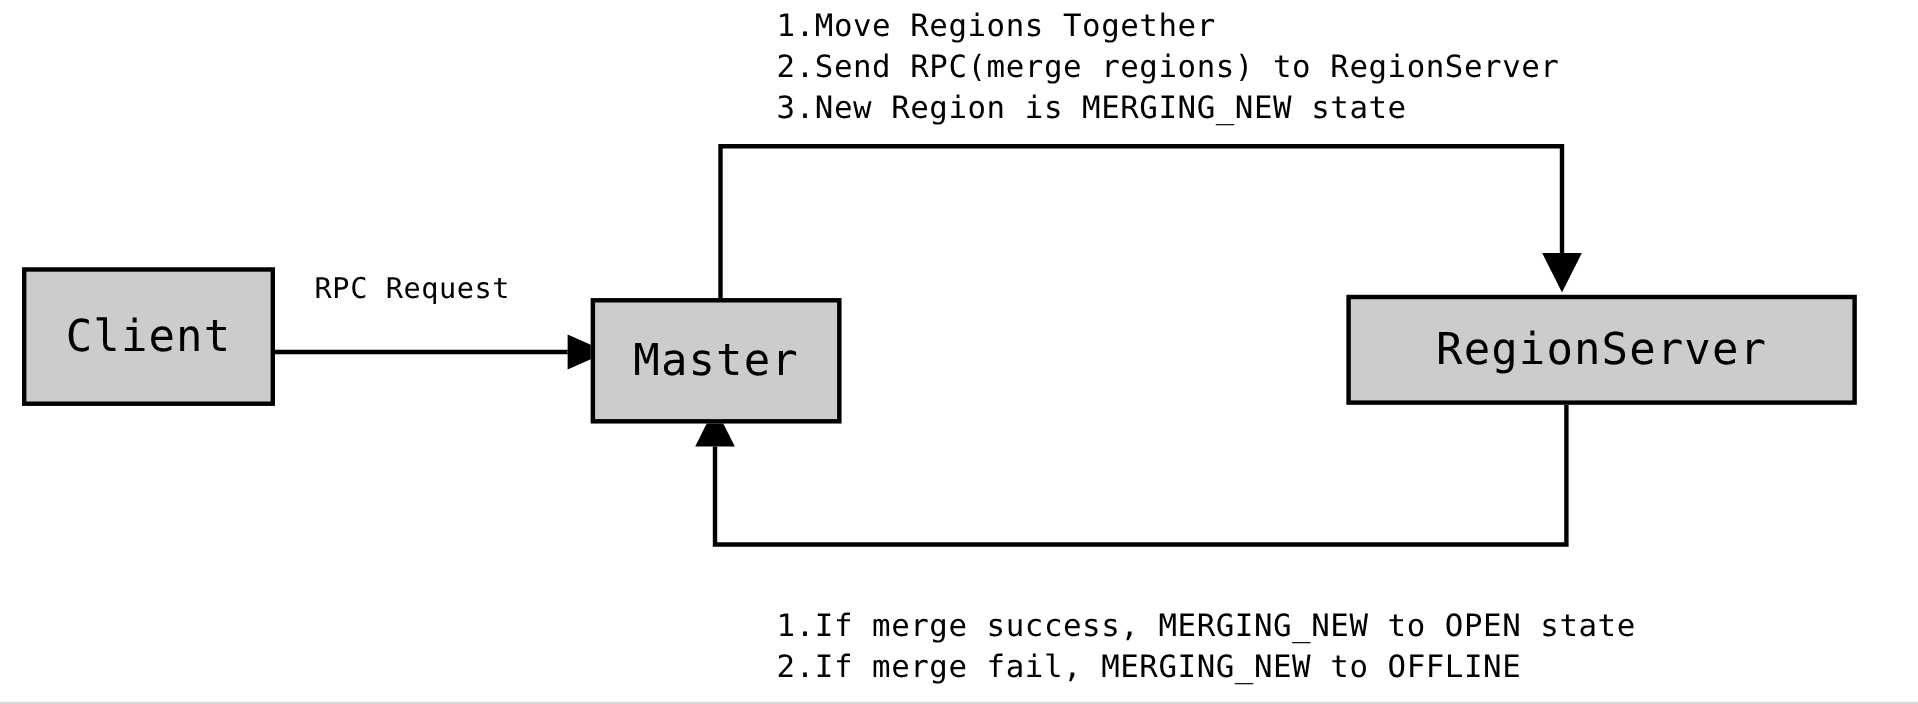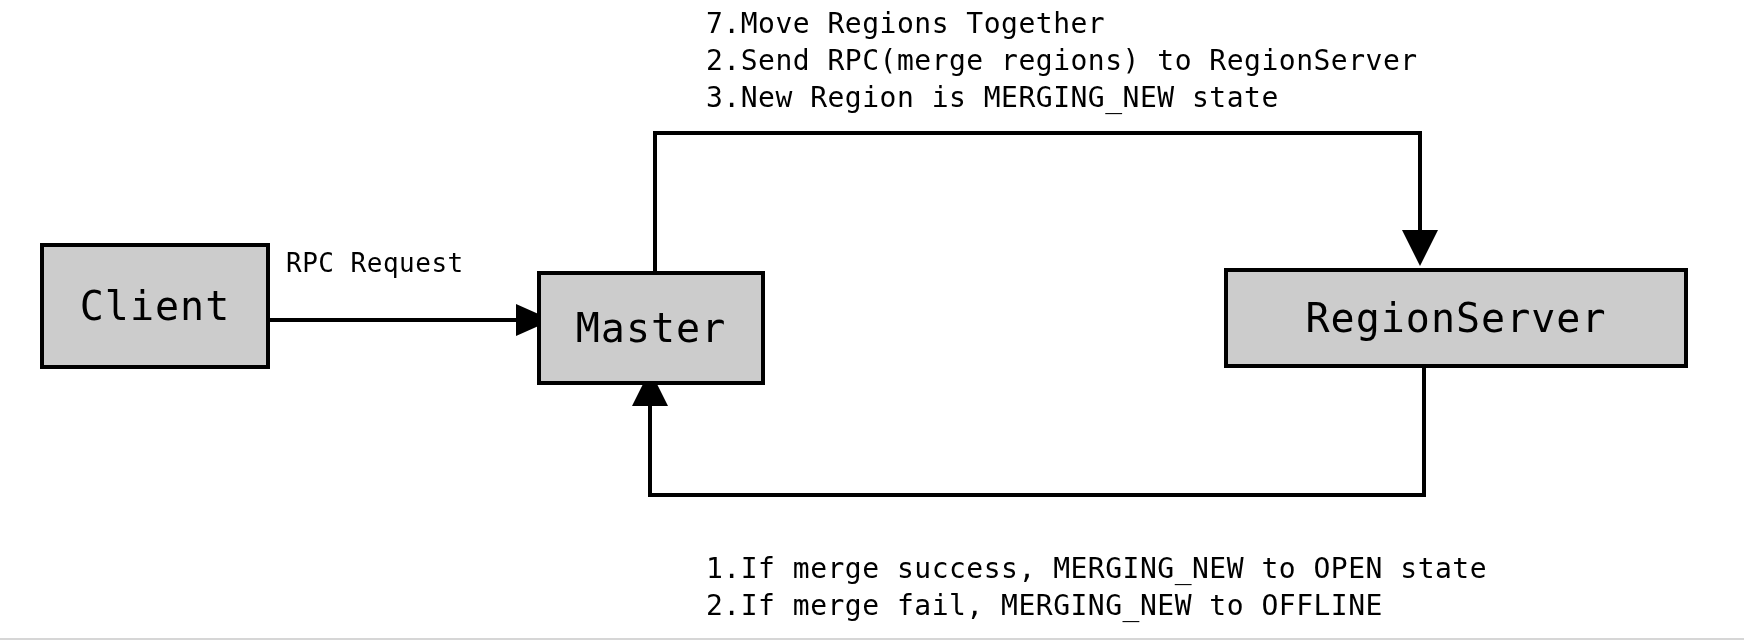--- a/index.html
+++ b/index.html
@@ -25,21 +25,21 @@
     background: #cccccc;
     border: 4px solid #000000;
     display: flex;
     align-items: center;
     justify-content: center;
     color: #000000;
     font-family: "DejaVu Sans Mono", "Liberation Mono", monospace;
     letter-spacing: 1px;
     white-space: nowrap;
   }
-  #node-client  { left: 20px;   top: 243px; width: 230px; height: 126px; font-size: 40px; margin-left: 20px; }
+  #node-client  { left: 20px;   top: 243px; width: 230px; height: 126px; font-size: 40px; }
   #node-master  { left: 537px;  top: 271px; width: 228px; height: 114px;  font-size: 40px; }
   #node-rs      { left: 1224px; top: 268px; width: 464px; height: 100px; font-size: 40px; }
 
   
   .textblock {
     position: absolute;
     color: #000000;
     font-family: "DejaVu Sans Mono", "Liberation Mono", monospace;
     font-size: 28px;
     line-height: 37px;
@@ -109,21 +109,21 @@
   </svg>
 
   <div class="node" id="node-client">Client</div>
 
   <div class="node" id="node-master">Master</div>
 
   <div class="node" id="node-rs">RegionServer</div>
 
   <div class="edge-label" id="label-rpc">RPC Request</div>
 
-  <div class="textblock" id="top-notes">7.Move Regions Together
+  <div class="textblock" id="top-notes">1.Move Regions Together
 2.Send RPC(merge regions) to RegionServer
 3.New Region is MERGING_NEW state</div>
 
   <div class="textblock" id="bottom-notes">1.If merge success, MERGING_NEW to OPEN state
 2.If merge fail, MERGING_NEW to OFFLINE</div>
 
   <div id="baseline-rule"></div>
 
 </div>
 

